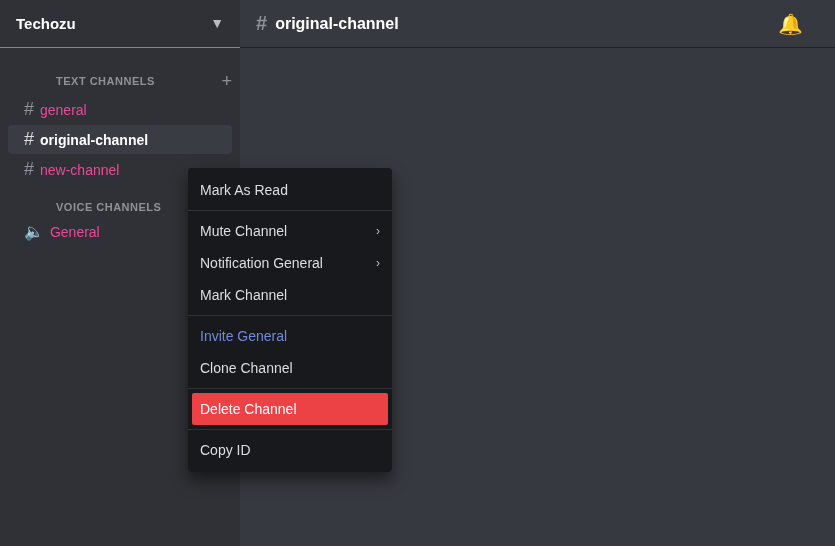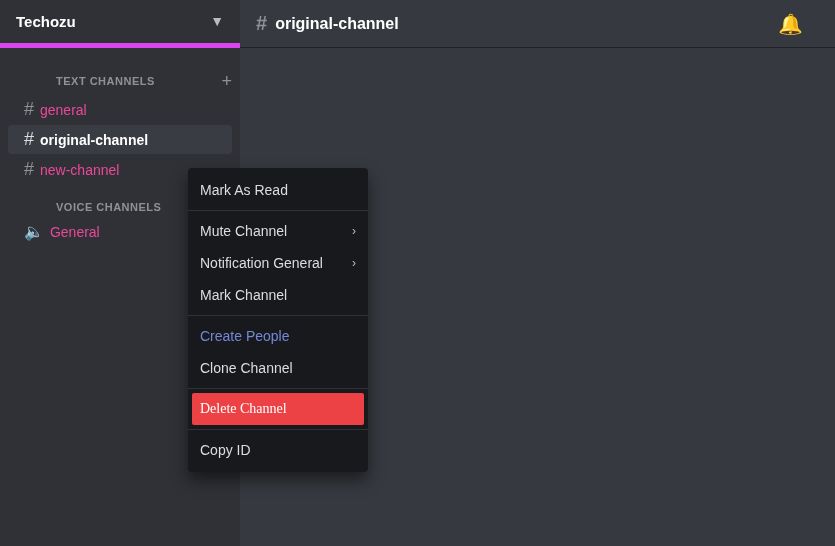--- a/index.html
+++ b/index.html
@@ -20,21 +20,21 @@
       border-bottom: 1px solid #202225;
       display: flex;
       align-items: center;
       flex-shrink: 0;
     }
 
     .server-header {
       width: 240px;
       height: 48px;
       background: #2f3136;
-      border-bottom: 5px solid #d946ef;
+      border-bottom: 1px solid #d946ef;
       display: flex;
       align-items: center;
       justify-content: space-between;
       padding: 0 16px;
       flex-shrink: 0;
       cursor: pointer;
     }
 
     .server-name {
       color: #fff;
@@ -150,21 +150,21 @@
       color: #8e9297;
       font-size: 16px;
       flex-shrink: 0;
     }
 
     
     .context-menu {
       position: absolute;
       top: 120px;
       left: 188px;
-      width: 180px;
+      width: 204px;
       background: #18191c;
       border-radius: 4px;
       padding: 6px 0;
       z-index: 100;
       box-shadow: 0 8px 16px rgba(0,0,0,0.5);
     }
 
     .menu-item {
       display: flex;
       align-items: center;
@@ -178,21 +178,20 @@
     .menu-item.special {
       color: #7289da;
     }
 
     .menu-item.danger {
       background: #ed4245;
       color: #fff;
       border-radius: 2px;
       margin: 0 4px;
       padding: 8px 8px;
-      font-family: Liberation Serif, serif;
     }
 
     .menu-divider {
       height: 1px;
       background: #2f3136;
       margin: 4px 0;
     }
 
     .menu-chevron {
       font-size: 12px;
@@ -271,21 +270,21 @@
         <span class="menu-chevron">›</span>
       </div>
 
       <div class="menu-item">
         <span>Mark Channel</span>
       </div>
 
       <div class="menu-divider"></div>
 
       <div class="menu-item special">
-        <span>Create People</span>
+        <span>Invite General</span>
       </div>
 
       <div class="menu-item">
         <span>Clone Channel</span>
       </div>
 
 
       <div class="menu-divider"></div>
 
       <div class="menu-item danger">

